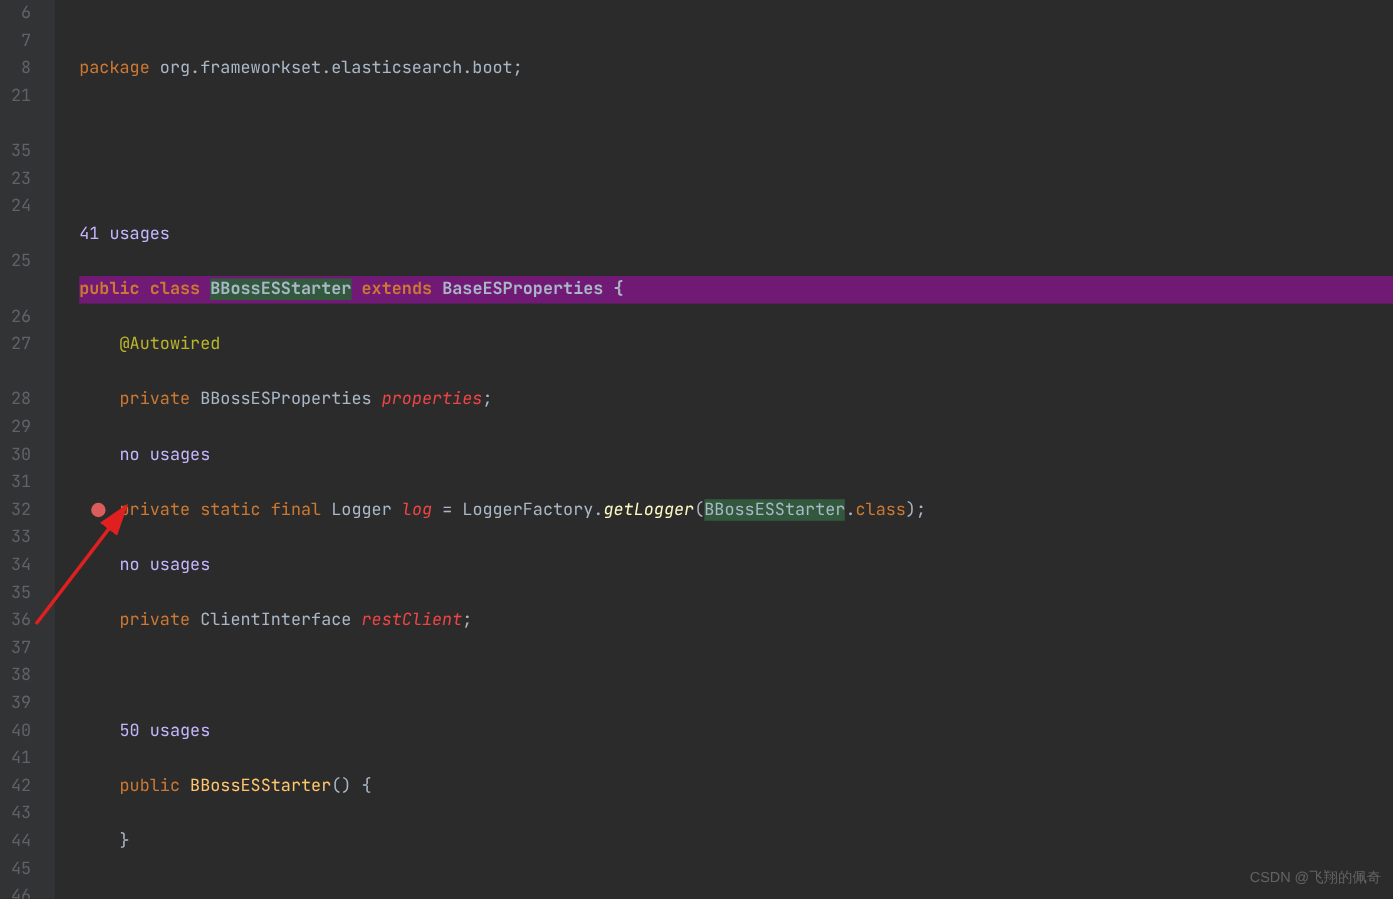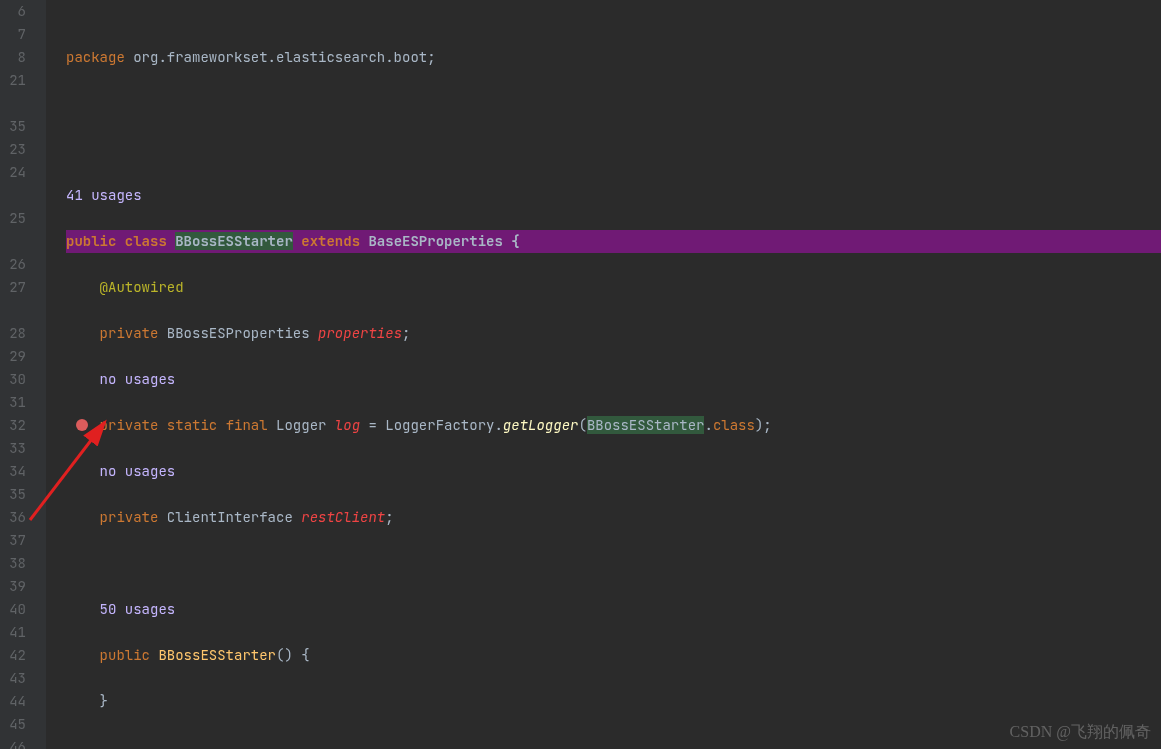--- a/index.html
+++ b/index.html
@@ -77,22 +77,22 @@
   .arrow {
     position: absolute;
     pointer-events: none;
     z-index: 10;
   }
   .watermark {
     position: absolute;
     right: 10px;
     bottom: 6px;
     color: rgba(200,200,200,0.35);
-    font-family: Liberation Serif, serif;
-    font-size: 16px;
+    font-family: Liberation Sans, sans-serif;
+    font-size: 12px;
     z-index: 20;
   }
 </style>
 </head>
 <body>
 
 <div class="editor">
 
   <div class="gutter">
     <div class="num">6</div>

